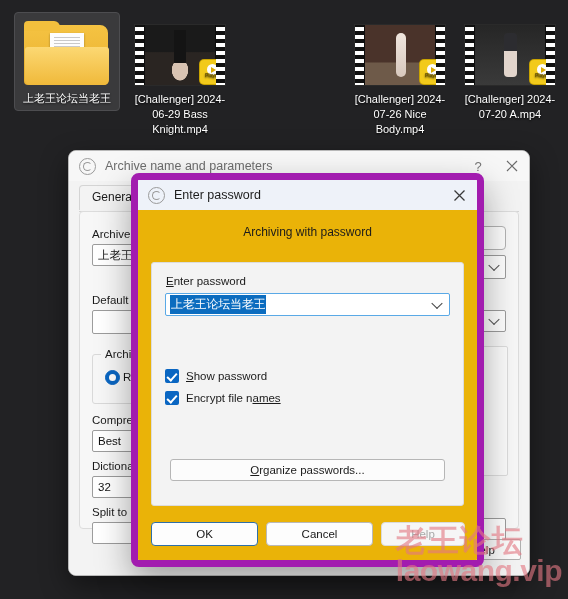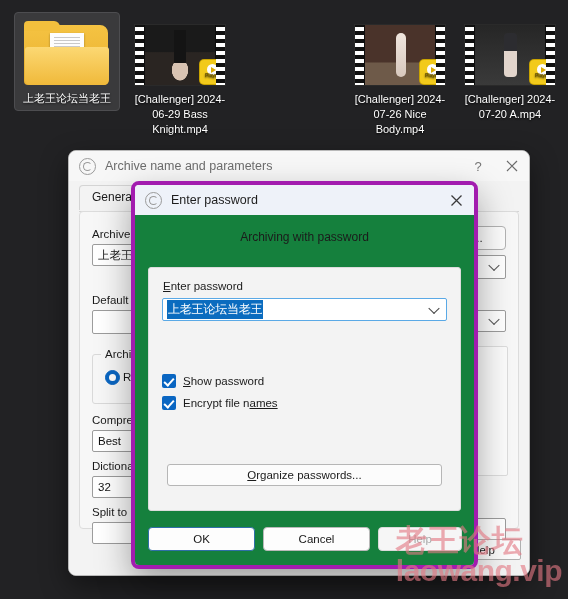--- a/index.html
+++ b/index.html
@@ -341,25 +341,24 @@
     justify-content: center;
     box-sizing: border-box;
   }
 
   
   #pwd-dialog {
     position: absolute;
     left: 131px; top: 173px;
     width: 339px; height: 380px;
     background: #f3f3f3;
-    border: 4px solid #a21caf;
+    border: 7px solid #a21caf;
     border-radius: 8px;
     box-shadow: 0 14px 34px rgba(0,0,0,.35);
     overflow: hidden;
-    margin-top: 8px;
   }
   #pwd-titlebar {
     height: 30px;
     background: #eef2f9;
     display: flex;
     align-items: center;
     padding-left: 10px;
     position: relative;
   }
   #pwd-title {
@@ -369,21 +368,21 @@
   }
   #pwd-close-btn {
     position: absolute;
     right: 0; top: 0;
     width: 36px; height: 30px;
     display: flex; align-items: center; justify-content: center;
   }
   #pwd-body {
     position: absolute;
     left: 0; right: 0; top: 30px; bottom: 0;
-    background: #15803d;
+    background: #eab308;
   }
   #pwd-subtitle {
     position: absolute;
     top: 15px; left: 0; right: 0;
     text-align: center;
     font-size: 12px;
     color: #1b1b1b;
   }
   #pwd-group {
     position: absolute;

